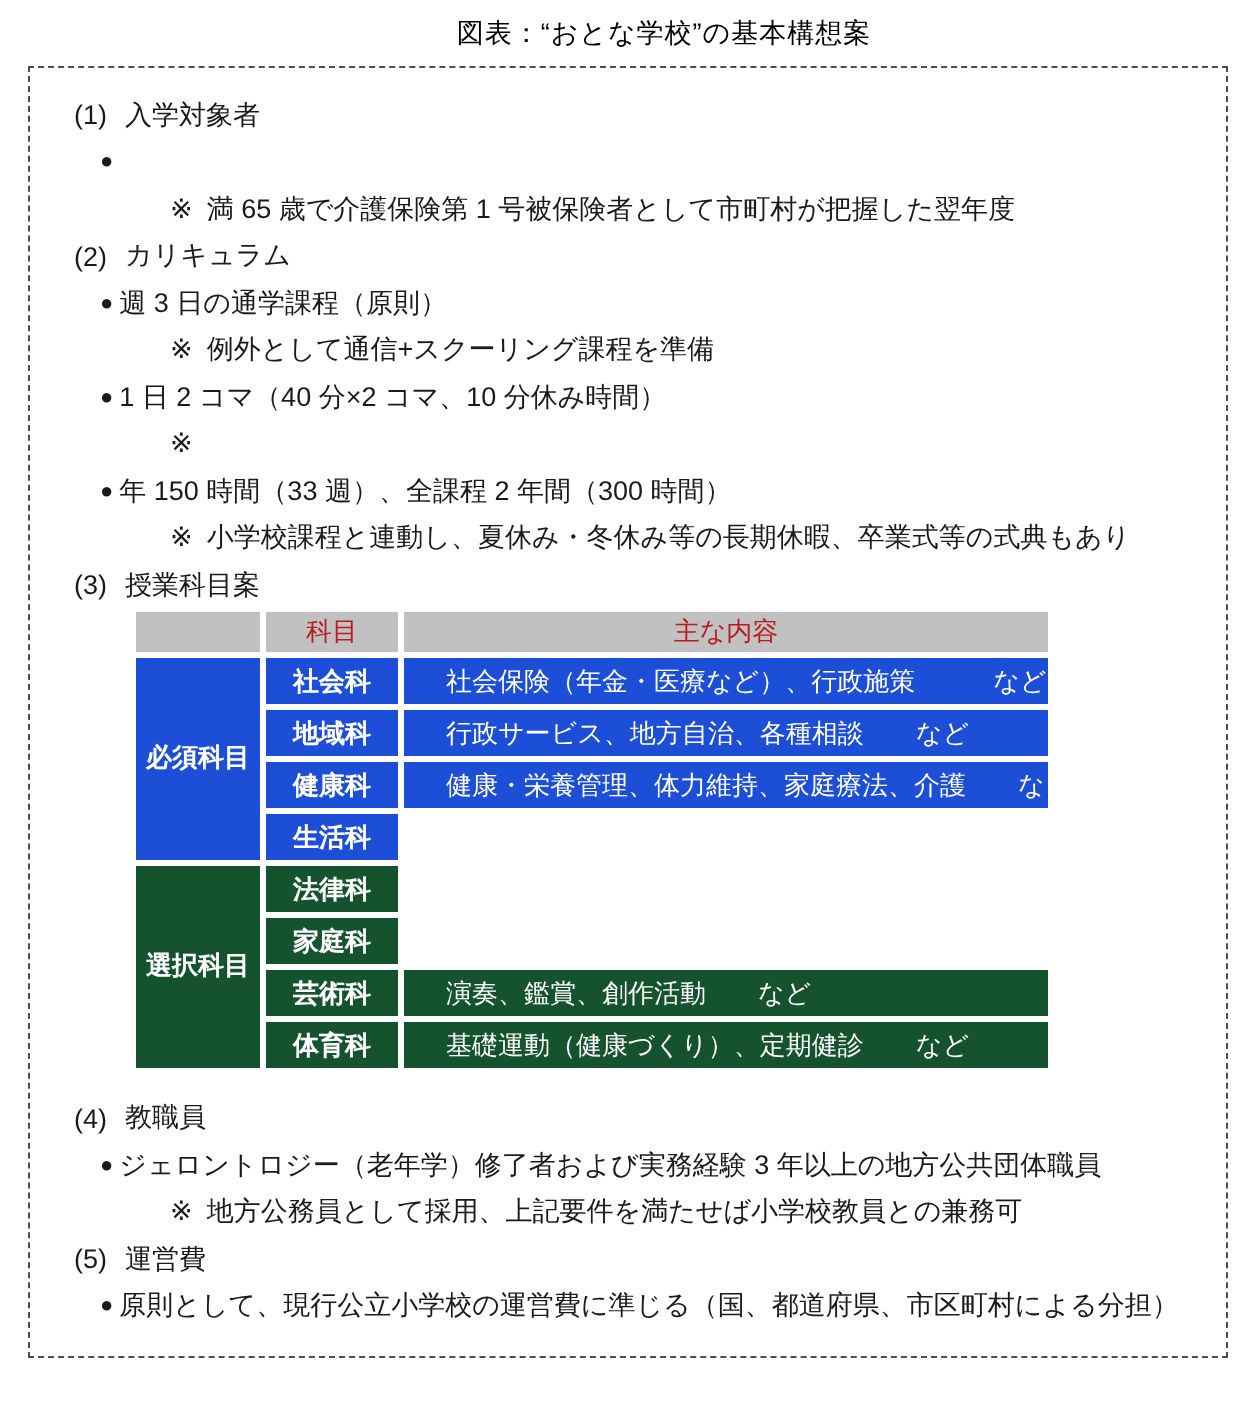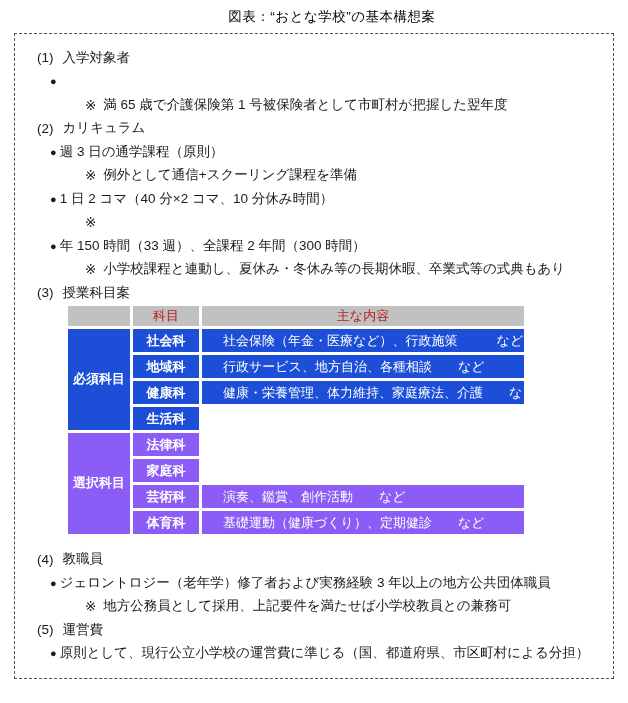--- a/index.html
+++ b/index.html
@@ -78,21 +78,21 @@
     line-height: 23px;
   }
   .cont-cell {
     grid-column: 3;
     color: #fff;
     font-weight: normal;
     line-height: 23px;
     padding-left: 21px;
   }
   .req { background: #1d4ed8; }
-  .ele { background: #8b5cf6; }
+  .ele { background: #14532d; }
 </style>
 </head>
 <body>
 
 <div class="figure-title">図表：“おとな学校”の基本構想案</div>
 
 <div class="frame">
 
   <div class="line heading">
     <span class="num">(1)</span>

